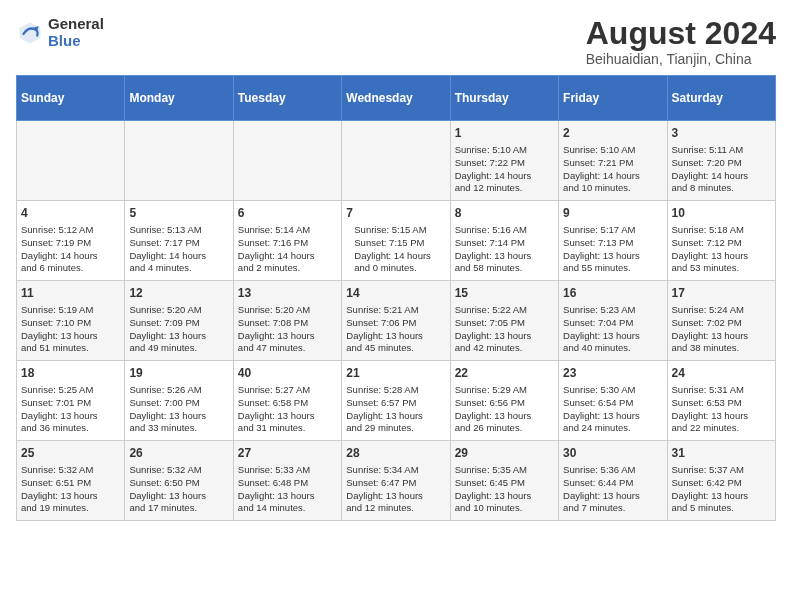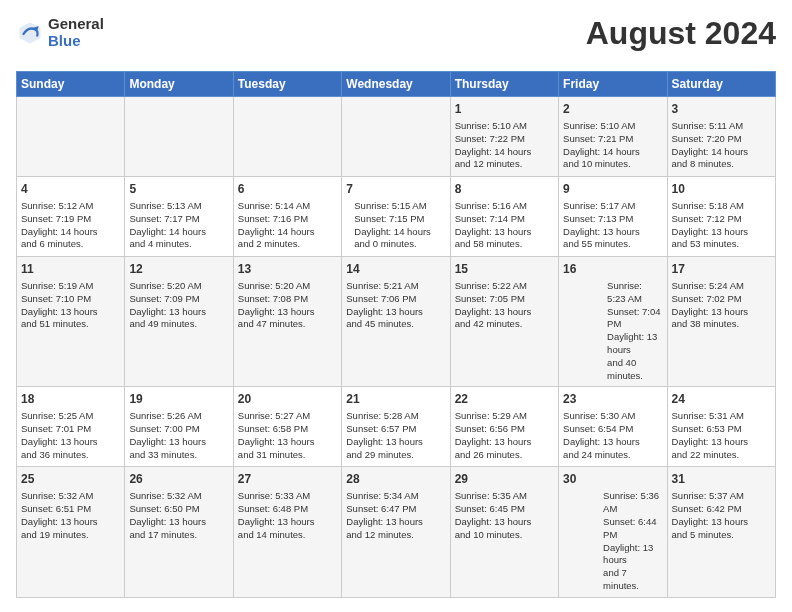--- a/index.html
+++ b/index.html
@@ -11,21 +11,21 @@
       overflow: hidden;
     }
     .container {
       width: 792px;
       padding: 16px 16px 10px 16px;
     }
     .header {
       display: flex;
       align-items: flex-start;
       justify-content: space-between;
-      margin-bottom: 20px;
+      margin-bottom: 8px;
     }
     .logo {
       display: flex;
       align-items: center;
       gap: 4px;
     }
     .logo-text {
       display: flex;
       flex-direction: column;
       line-height: 1.1;
@@ -62,21 +62,21 @@
       border-collapse: collapse;
       table-layout: fixed;
     }
     thead tr {
       background-color: #3a6fbf;
     }
     thead th {
       color: #fff;
       font-size: 12px;
       font-weight: bold;
-      padding: 5px 4px;
+      padding: 15px 4px;
       text-align: left;
       border: 1px solid #5a8fd0;
     }
     tbody tr {
       height: 80px;
     }
     tbody tr:nth-child(odd) {
       background-color: #f5f5f5;
     }
     tbody tr:nth-child(even) {
@@ -112,20 +112,21 @@
         <path d="M8 18 Q14 8 22 12 Q26 14 24 20" fill="none" stroke="#3a6fbf" stroke-width="2.5"></path>
         <path d="M20 10 L26 8 L24 14" fill="#3a6fbf"></path>
       </svg>
       <div class="logo-text">
         <span class="logo-general">General</span>
         <span class="logo-blue">Blue</span>
       </div>
     </div>
     <div class="title-block">
       <div class="month-title">August 2024</div>
+      <div class="location">Beihuaidian, Tianjin, China</div>
     </div>
   </div>
 
   <table>
     <thead>
       <tr>
       <th>Sunday</th>
           <th>Monday</th>
           <th>Tuesday</th>
           <th>Wednesday</th>
@@ -244,21 +245,21 @@
           </td>
           <td>
             <span class="day-num">15</span>
             <div class="cell-content" style="white-space: pre-line;">Sunrise: 5:22 AM
 Sunset: 7:05 PM
 Daylight: 13 hours
 and 42 minutes.</div>
           </td>
           <td>
             <span class="day-num">16</span>
-            <div class="cell-content" style="white-space: pre-line; margin-left: 44px;">Sunrise: 5:23 AM
+            <div class="cell-content" style="white-space: pre-line;">Sunrise: 5:23 AM
 Sunset: 7:04 PM
 Daylight: 13 hours
 and 40 minutes.</div>
           </td>
           <td>
             <span class="day-num">17</span>
             <div class="cell-content" style="white-space: pre-line;">Sunrise: 5:24 AM
 Sunset: 7:02 PM
 Daylight: 13 hours
 and 38 minutes.</div>
@@ -273,21 +274,21 @@
 and 36 minutes.</div>
           </td>
           <td>
             <span class="day-num">19</span>
             <div class="cell-content" style="white-space: pre-line;">Sunrise: 5:26 AM
 Sunset: 7:00 PM
 Daylight: 13 hours
 and 33 minutes.</div>
           </td>
           <td>
-            <span class="day-num">20</span>
+            <span class="day-num">40</span>
             <div class="cell-content" style="white-space: pre-line;">Sunrise: 5:27 AM
 Sunset: 6:58 PM
 Daylight: 13 hours
 and 31 minutes.</div>
           </td>
           <td>
             <span class="day-num">21</span>
             <div class="cell-content" style="white-space: pre-line;">Sunrise: 5:28 AM
 Sunset: 6:57 PM
 Daylight: 13 hours
@@ -346,21 +347,21 @@
           </td>
           <td>
             <span class="day-num">29</span>
             <div class="cell-content" style="white-space: pre-line;">Sunrise: 5:35 AM
 Sunset: 6:45 PM
 Daylight: 13 hours
 and 10 minutes.</div>
           </td>
           <td>
             <span class="day-num">30</span>
-            <div class="cell-content" style="white-space: pre-line; margin-left: 40px;">Sunrise: 5:36 AM
+            <div class="cell-content" style="white-space: pre-line;">Sunrise: 5:36 AM
 Sunset: 6:44 PM
 Daylight: 13 hours
 and 7 minutes.</div>
           </td>
           <td>
             <span class="day-num">31</span>
             <div class="cell-content" style="white-space: pre-line;">Sunrise: 5:37 AM
 Sunset: 6:42 PM
 Daylight: 13 hours
 and 5 minutes.</div>

